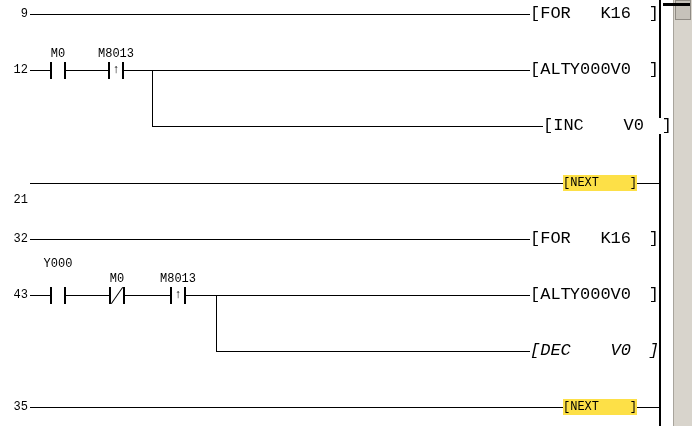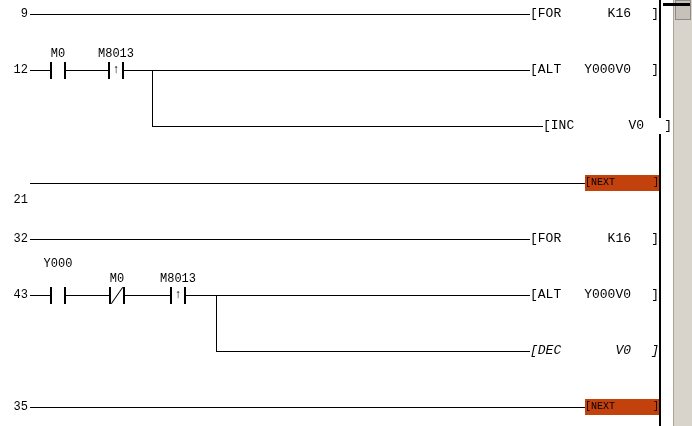--- a/index.html
+++ b/index.html
@@ -28,28 +28,28 @@
   .contact .arrow{
     position:absolute;left:0;top:1px;width:16px;height:15px;line-height:15px;
     text-align:center;font-size:12px;font-weight:bold;
   }
   .contact .slash{
     position:absolute;left:-2px;top:8px;width:20px;height:1px;background:#000;
     transform:rotate(-55deg);
   }
   .instr{
     position:absolute;left:530px;width:129px;height:16px;line-height:16px;
-    background:#fff;font-size:13px;
+    background:#fff;font-size:17px;
   }
   .instr .mn{position:absolute;left:0;}
   .instr .op{position:absolute;right:28px;}
   .instr .cb{position:absolute;right:0;}
   .instr-next{
-    position:absolute;left:585px;width:74px;height:16px;line-height:16px;
-    background:#c2410c;font-size:10px;
+    position:absolute;left:563px;width:74px;height:16px;line-height:16px;
+    background:#fde047;font-size:12px;
   }
   .instr-next .mn{position:absolute;left:0;}
   .instr-next .cb{position:absolute;right:0;}
   .scroll-track{
     position:absolute;left:673px;top:0;width:19px;height:426px;
     background:#d8d4cc;border-left:1px solid #a8a49c;box-sizing:border-box;
   }
   .scroll-thumb{
     position:absolute;left:675px;top:0;width:16px;height:20px;
     background:#c6c2ba;border:1px solid #8f8b84;box-sizing:border-box;

